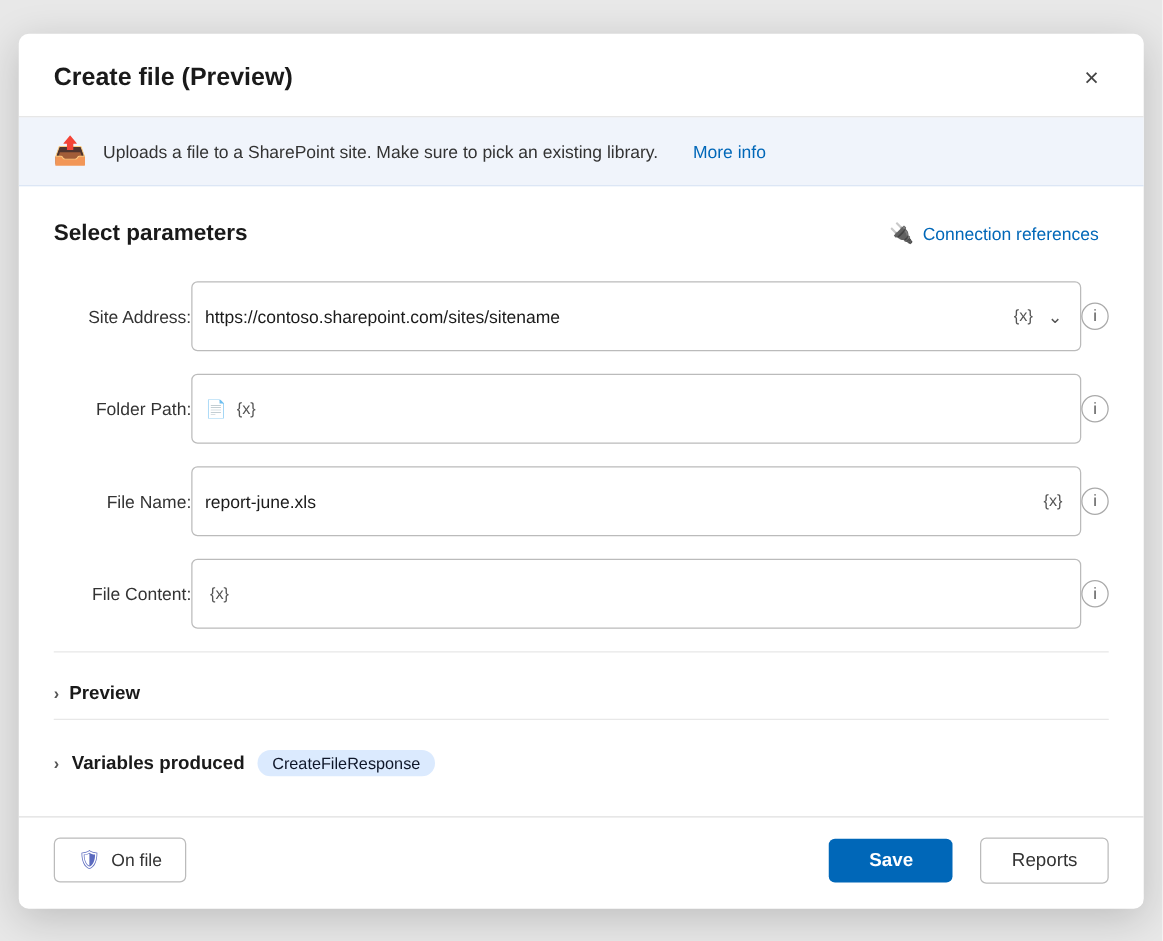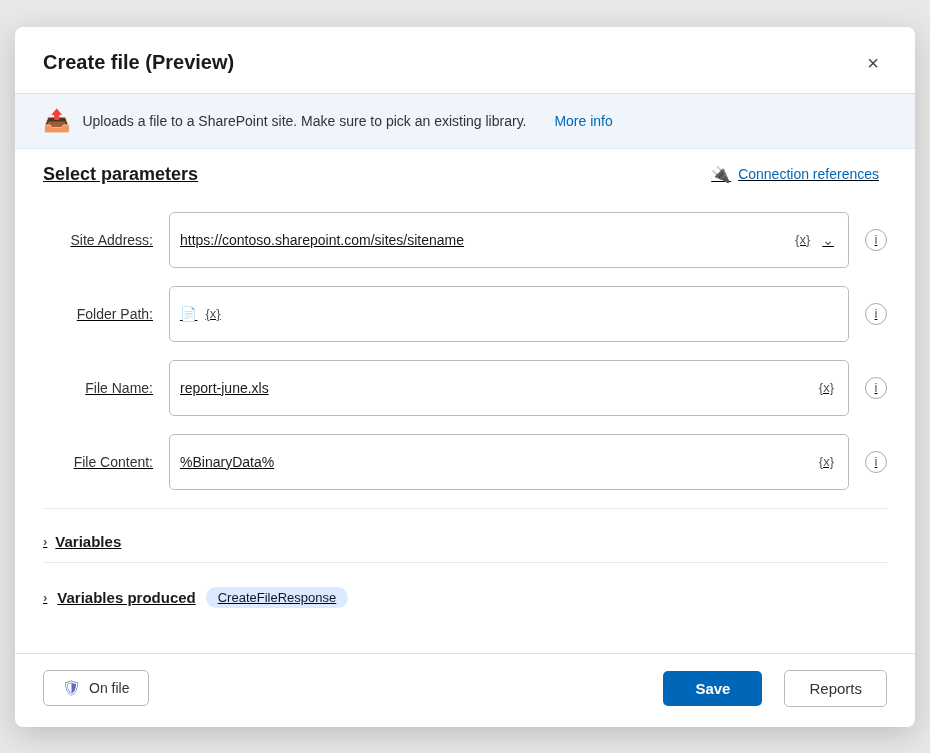--- a/index.html
+++ b/index.html
@@ -56,23 +56,22 @@
     .info-icon {
       font-size: 22px;
       color: #555;
       flex-shrink: 0;
     }
     .info-link {
       color: #0067b8;
       text-decoration: none;
     }
     .dialog-body {
-      padding: 12px 28px;
+      padding: 24px 28px;
       flex: 1;
-      text-decoration: underline;
     }
     .section-header {
       display: flex;
       align-items: center;
       justify-content: space-between;
       margin-bottom: 24px;
     }
     .section-title {
       font-size: 18px;
       font-weight: 600;
@@ -88,21 +87,21 @@
       background: none;
       border: none;
       padding: 4px 8px;
       border-radius: 4px;
     }
     .plug-icon { font-size: 16px; color: #0067b8; }
     .field-row {
       display: flex;
       align-items: center;
       margin-bottom: 18px;
-      gap: 16px;
+      gap: 0;
     }
     .field-label {
       font-size: 14px;
       color: #333;
       min-width: 110px;
       text-align: right;
       flex-shrink: 0;
     }
     .field-input-wrap {
       flex: 1;
@@ -302,33 +301,32 @@
         <div class="field-actions">
           <button class="token-btn">{x}</button>
         </div>
       </div>
       <button class="info-btn">i</button>
     </div>
 
     <div class="field-row">
       <span class="field-label">File Content:</span>
       <div class="field-input-wrap">
-        <input class="field-input" type="text" value="%BinaryData%" style="">
         <div class="field-actions">
           <button class="token-btn">{x}</button>
         </div>
       </div>
       <button class="info-btn">i</button>
     </div>
 
     <div class="divider"></div>
 
     <div class="collapsible-row">
       <span class="chevron">›</span>
-      <span>Variables</span>
+      <span>Preview</span>
     </div>
 
     <div class="divider"></div>
 
     <div class="collapsible-row vars-row">
       <span class="chevron">›</span>
       <span>Variables produced</span>
       <span class="var-badge">CreateFileResponse</span>
     </div>
 

